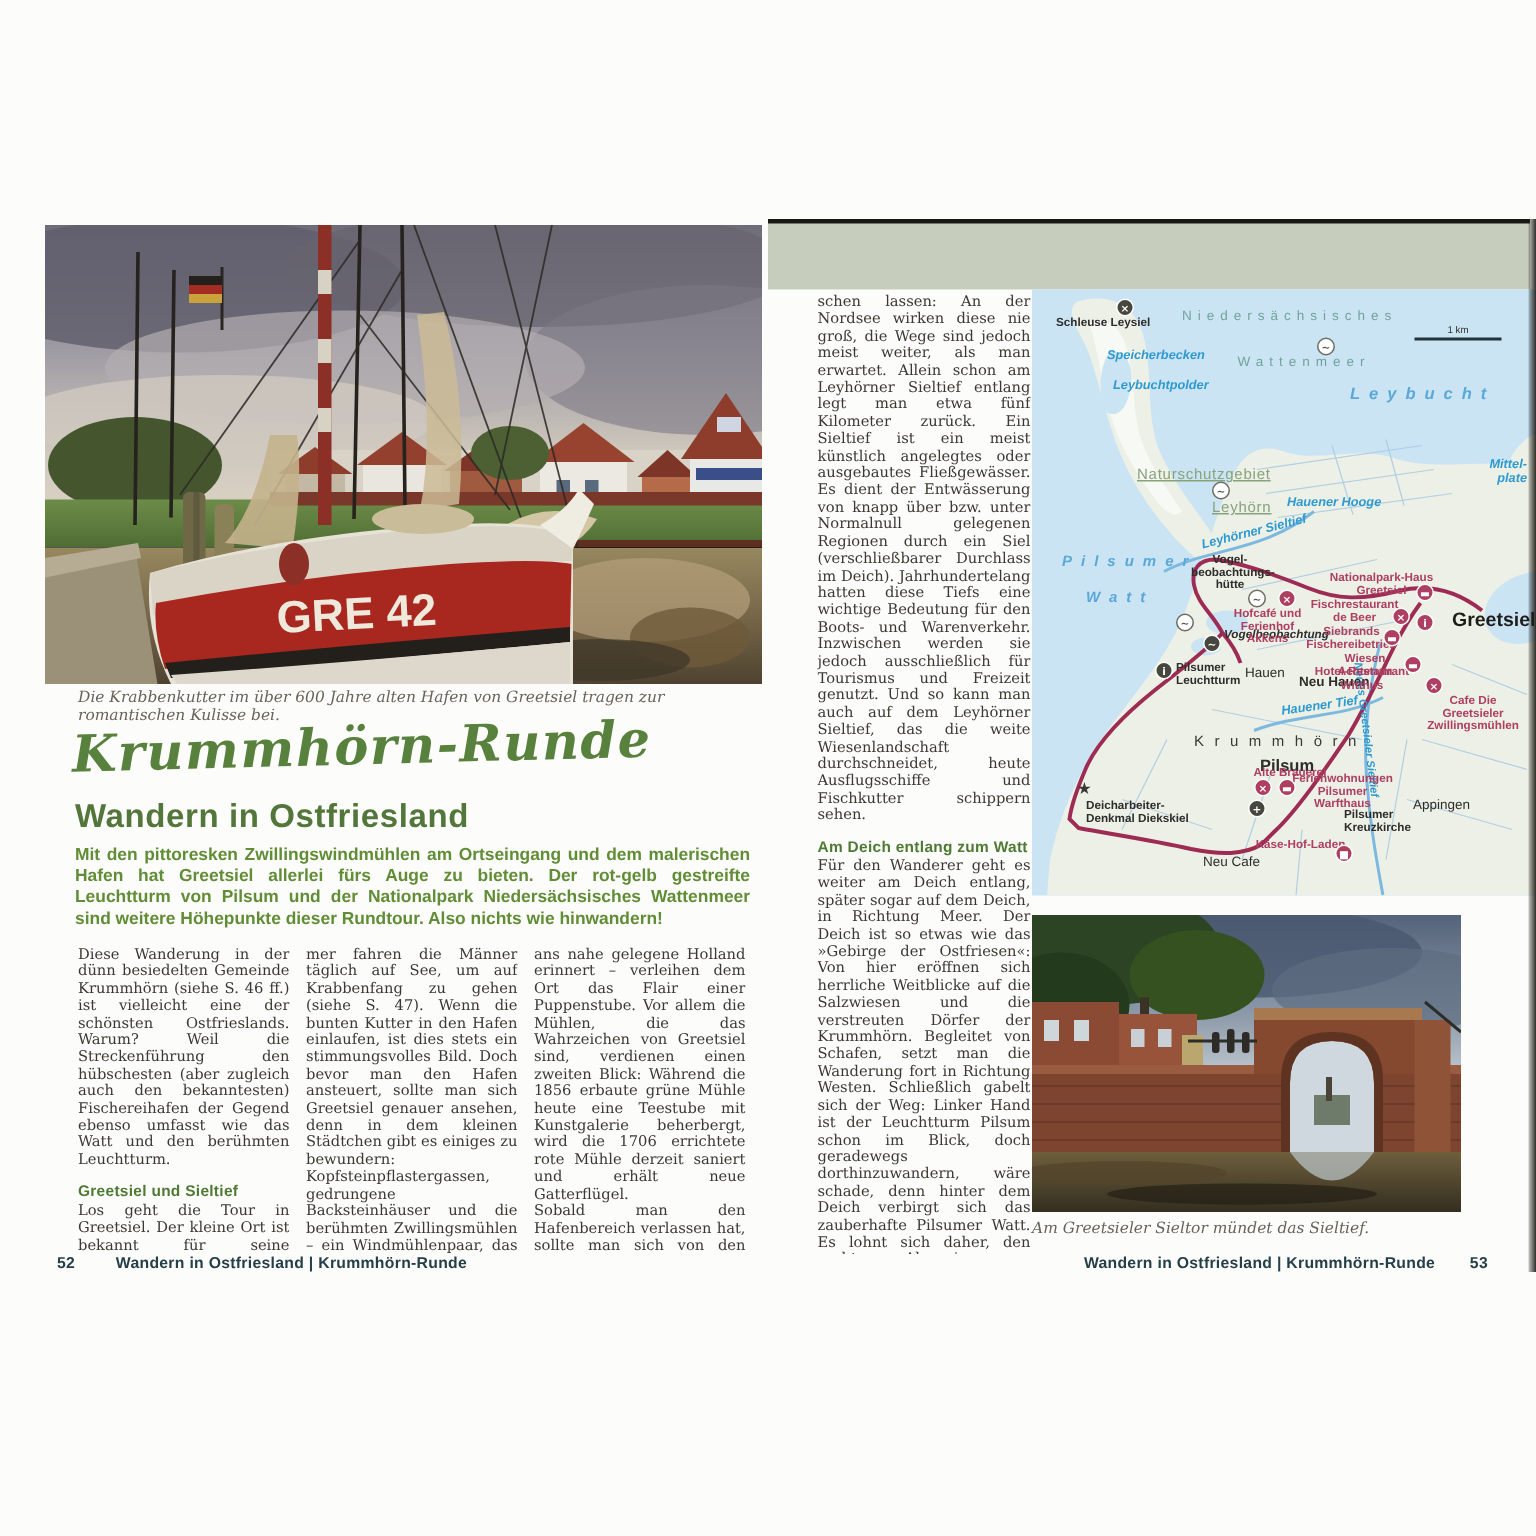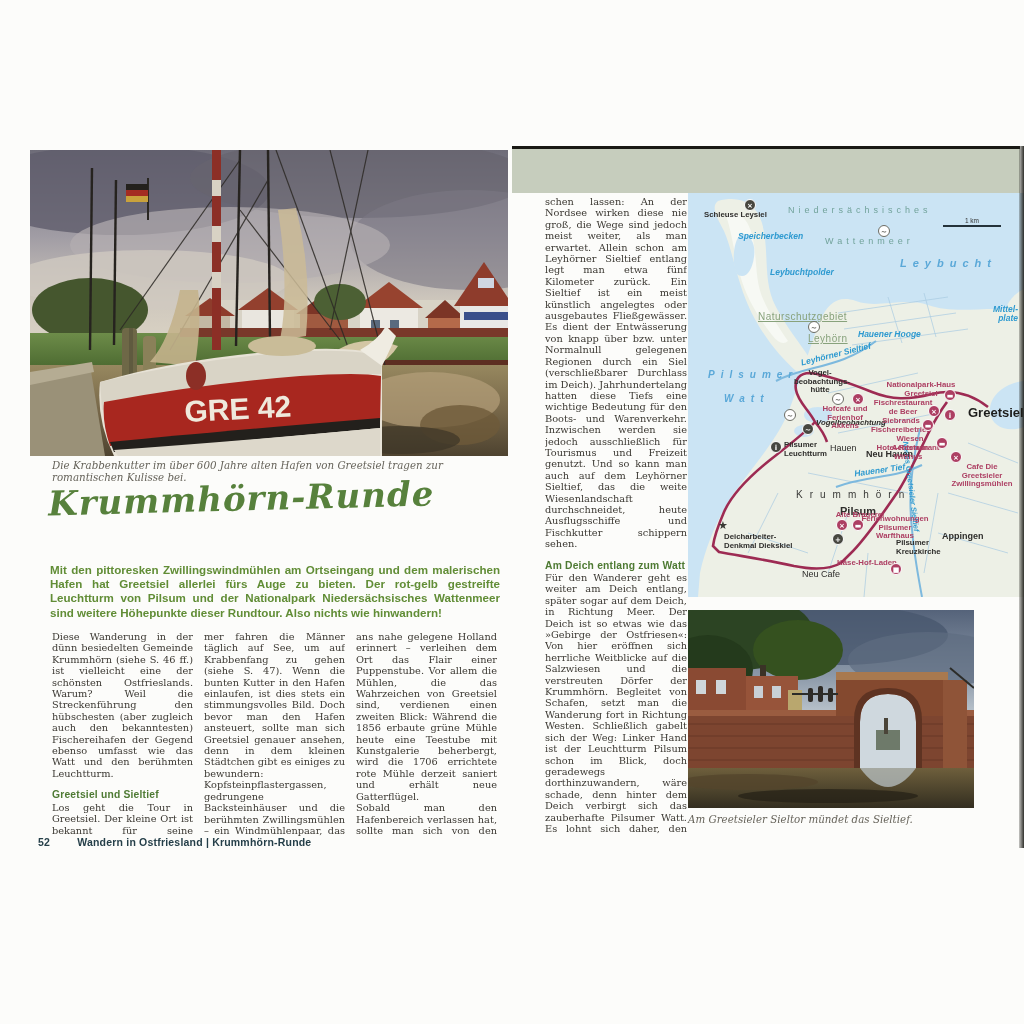--- a/index.html
+++ b/index.html
@@ -176,20 +176,21 @@
         <path d="M330,200 Q348,190 356,176 L366,186 Q358,204 352,216 Z" fill="#efece2"></path>
         <ellipse cx="252" cy="196" rx="34" ry="10" fill="#c9bc98"></ellipse>
         <ellipse cx="166" cy="226" rx="10" ry="14" fill="#8c2f26"></ellipse>
       </g>
     </svg>
   </div>
 
   <div class="caption" style="left:52px; top:459px; width:450px;">Die Krabbenkutter im über 600 Jahre alten Hafen von Greetsiel tragen zur romantischen Kulisse bei.</div>
 
   <div id="kicker">Krummhörn-Runde</div>
+  <h1 id="page-title">Wandern in Ostfriesland</h1>
   <div id="intro">Mit den pittoresken Zwillingswindmühlen am Ortseingang und dem malerischen Hafen hat Greetsiel allerlei fürs Auge zu bieten. Der rot-gelb gestreifte Leuchtturm von Pilsum und der Nationalpark Niedersächsisches Wattenmeer sind weitere Höhepunkte dieser Rundtour. Also nichts wie hinwandern!</div>
 
   <div class="body-col" style="left:52px; top:631px; height:205px;">
     <p>Diese Wanderung in der dünn besiedelten Gemeinde Krummhörn (siehe S. 46 ff.) ist vielleicht eine der schönsten Ostfrieslands. Warum? Weil die Streckenführung den hübschesten (aber zugleich auch den bekanntesten) Fischereihafen der Gegend ebenso umfasst wie das Watt und den berühmten Leuchtturm.</p>
     <div class="subhead">Greetsiel und Sieltief</div>
     <p>Los geht die Tour in Greetsiel. Der kleine Ort ist bekannt für seine Fischereiflotte, denn noch im-</p>
   </div>
   <div class="body-col" style="left:204px; top:631px; height:205px;">
     <p>mer fahren die Männer täglich auf See, um auf Krabbenfang zu gehen (siehe S. 47). Wenn die bunten Kutter in den Hafen einlaufen, ist dies stets ein stimmungsvolles Bild. Doch bevor man den Hafen ansteuert, sollte man sich Greetsiel genauer ansehen, denn in dem kleinen Städtchen gibt es einiges zu bewundern: Kopfsteinpflastergassen, gedrungene Backsteinhäuser und die berühmten Zwillingsmühlen – ein Windmühlenpaar, das am Ortseingang</p>
   </div>
@@ -266,38 +267,38 @@
 
     <div id="map-scale">
       <div>1 km</div>
       <div class="bar"></div>
     </div>
 
     <div class="ml m-nat" style="left:100px; top:12px;">Niedersächsisches</div>
     <div class="ml m-nat" style="left:137px; top:43px;">Wattenmeer</div>
     <div class="ml m-sea-big" style="left:212px; top:64px;">Leybucht</div>
     <div class="ml m-sea" style="left:50px; top:38px;">Speicherbecken</div>
-    <div class="ml m-sea" style="left:54px; top:74px;margin-left:28px;">Leybuchtpolder</div>
+    <div class="ml m-sea" style="left:54px; top:58px;">Leybuchtpolder</div>
     <div class="ml m-sea" style="left:296px; top:112px; width:34px; white-space:normal; text-align:right; line-height:9px;">Mittel- plate</div>
     <div class="ml m-sea" style="left:112px; top:156px; transform:rotate(-14deg);">Leyhörner Sieltief</div>
     <div class="ml m-sea" style="left:170px; top:136px;">Hauener Hooge</div>
     <div class="ml m-sea" style="left:166px; top:272px; transform:rotate(-8deg);">Hauener Tief</div>
     <div class="ml m-sea-big" style="left:20px; top:176px; font-size:10px;">Pilsumer</div>
     <div class="ml m-sea-big" style="left:36px; top:200px; font-size:10px;">Watt</div>
     <div class="ml m-sea" style="left:222px; top:248px; transform:rotate(83deg); transform-origin:0 0; font-size:7.5px;">Neues Greetsieler Sieltief</div>
 
     <div class="ml m-nat2" style="left:70px; top:118px;">Naturschutzgebiet</div>
     <div class="ml m-nat2" style="left:120px; top:140px;">Leyhörn</div>
 
     <div class="ml m-town-big" style="left:280px; top:212px;">Greetsiel</div>
     <div class="ml m-town" style="left:152px; top:312px; font-size:11px;">Pilsum</div>
     <div class="ml m-town" style="left:142px; top:250px; font-weight:normal; font-size:9px;">Hauen</div>
     <div class="ml m-town" style="left:178px; top:256px; font-size:9px;">Neu Hauen</div>
     <div class="ml m-town" style="left:114px; top:376px; font-weight:normal; font-size:9px;">Neu Cafe</div>
-    <div class="ml m-town" style="left:254px; top:338px; font-weight:bold; font-size:9px;text-align:center;">Appingen</div>
+    <div class="ml m-town" style="left:254px; top:338px; font-weight:normal; font-size:9px;text-align:center;">Appingen</div>
     <div class="ml m-kr" style="left:108px; top:296px;">Krummhörn</div>
 
     <div class="ml m-site" style="left:16px; top:18px; white-space:nowrap;">Schleuse Leysiel</div>
     <div class="ml m-site" style="left:106px; top:176px; width:52px; text-align:center;">Vogel- beobachtungs- hütte</div>
     <div class="ml m-site" style="left:128px; top:226px; font-style:italic; white-space:nowrap;">Vogelbeobachtung</div>
     <div class="ml m-site" style="left:96px; top:248px; width:44px;">Pilsumer Leuchtturm</div>
     <div class="ml m-site" style="left:36px; top:340px; width:70px;">Deicharbeiter- Denkmal Diekskiel</div>
     <div class="ml m-site" style="left:160px; top:346px; width:44px;margin-left:48px;">Pilsumer Kreuzkirche</div>
 
     <div class="ml m-poi" style="left:198px; top:188px; width:70px;">Nationalpark-Haus Greetsiel</div>
@@ -393,14 +394,18 @@
 
       <rect x="0" y="158" width="286" height="40" fill="url(#water2)"></rect>
       <path d="M172,158 Q200,196 228,158 Z" fill="#b8c2c4" opacity=".75"></path>
       <ellipse cx="60" cy="172" rx="70" ry="8" fill="#54452c" opacity=".8"></ellipse>
       <ellipse cx="140" cy="186" rx="90" ry="7" fill="#242016" opacity=".7"></ellipse>
     </svg>
   </div>
 
   <div class="caption" style="left:688px; top:813px; width:300px;">Am Greetsieler Sieltor mündet das Sieltief.</div>
 
+  <div class="footer" style="left:512px; width:480px; text-align:right;">
+    <span>Wandern in Ostfriesland | Krummhörn-Runde</span>
+    <span style="margin-left:20px">53</span>
+  </div>
 
 </div>
 
 </body></html>

